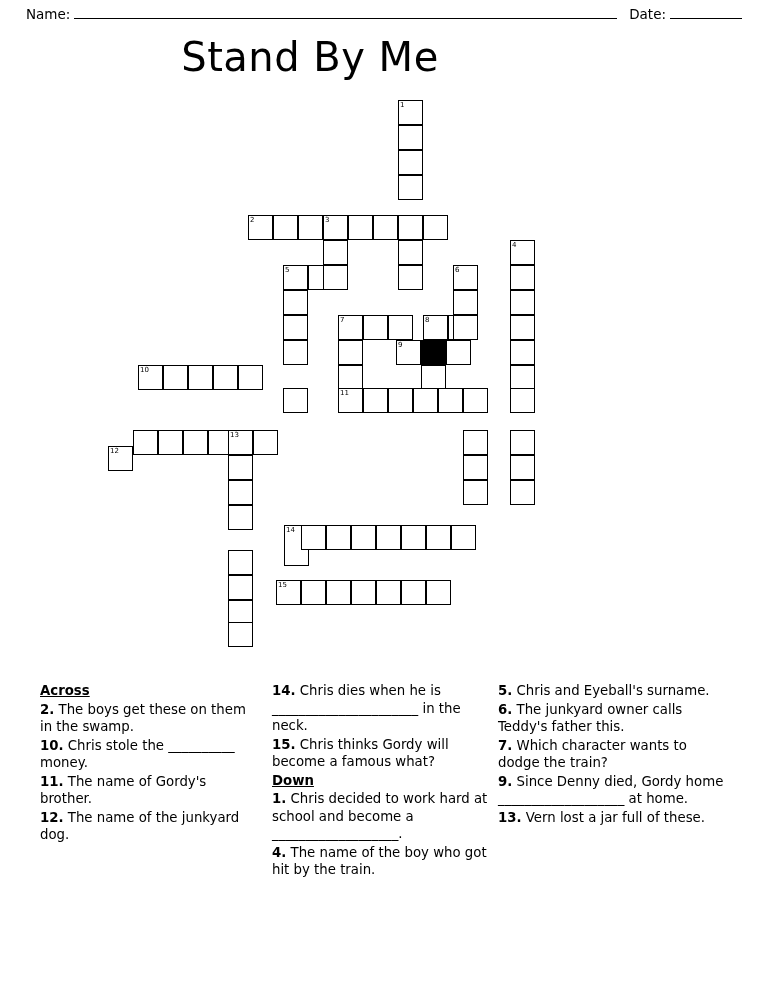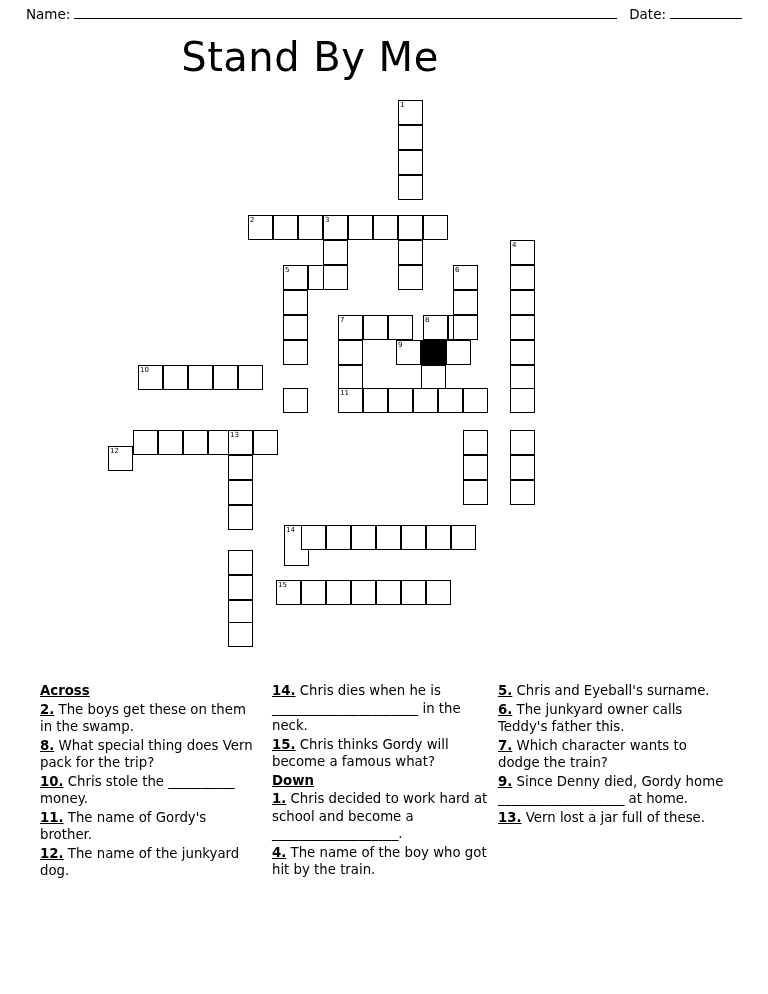--- a/index.html
+++ b/index.html
@@ -104,21 +104,21 @@
   .col-3 { left: 458px; width: 228px; }
 
   .sec-head {
     font-weight: bold;
     text-decoration: underline;
     margin-bottom: 1px;
   }
   .clue {
     margin: 0 0 1px 0;
   }
-  .clue b { font-weight: bold; text-decoration: underline; }
+  .clue b { font-weight: bold; }
 </style>
 </head>
 <body>
 
 <div class="page">
 
   <div class="header-row">
     <span class="name-label">Name:</span>
     <span class="name-rule"></span>
     <span class="date-label">Date:</span>
@@ -251,24 +251,20 @@
 
   <div class="clues">
 
     <div class="col col-1">
       <div class="sec-head">Across</div>
       <p class="clue">
         <b>2.</b>
         <span>The boys get these on them in the swamp.</span>
       </p>
       <p class="clue">
-        <b>8.</b>
-        <span>What special thing does Vern pack for the trip?</span>
-      </p>
-      <p class="clue">
         <b>10.</b>
         <span>Chris stole the __________ money.</span>
       </p>
       <p class="clue">
         <b>11.</b>
         <span>The name of Gordy's brother.</span>
       </p>
       <p class="clue">
         <b>12.</b>
         <span>The name of the junkyard dog.</span>

